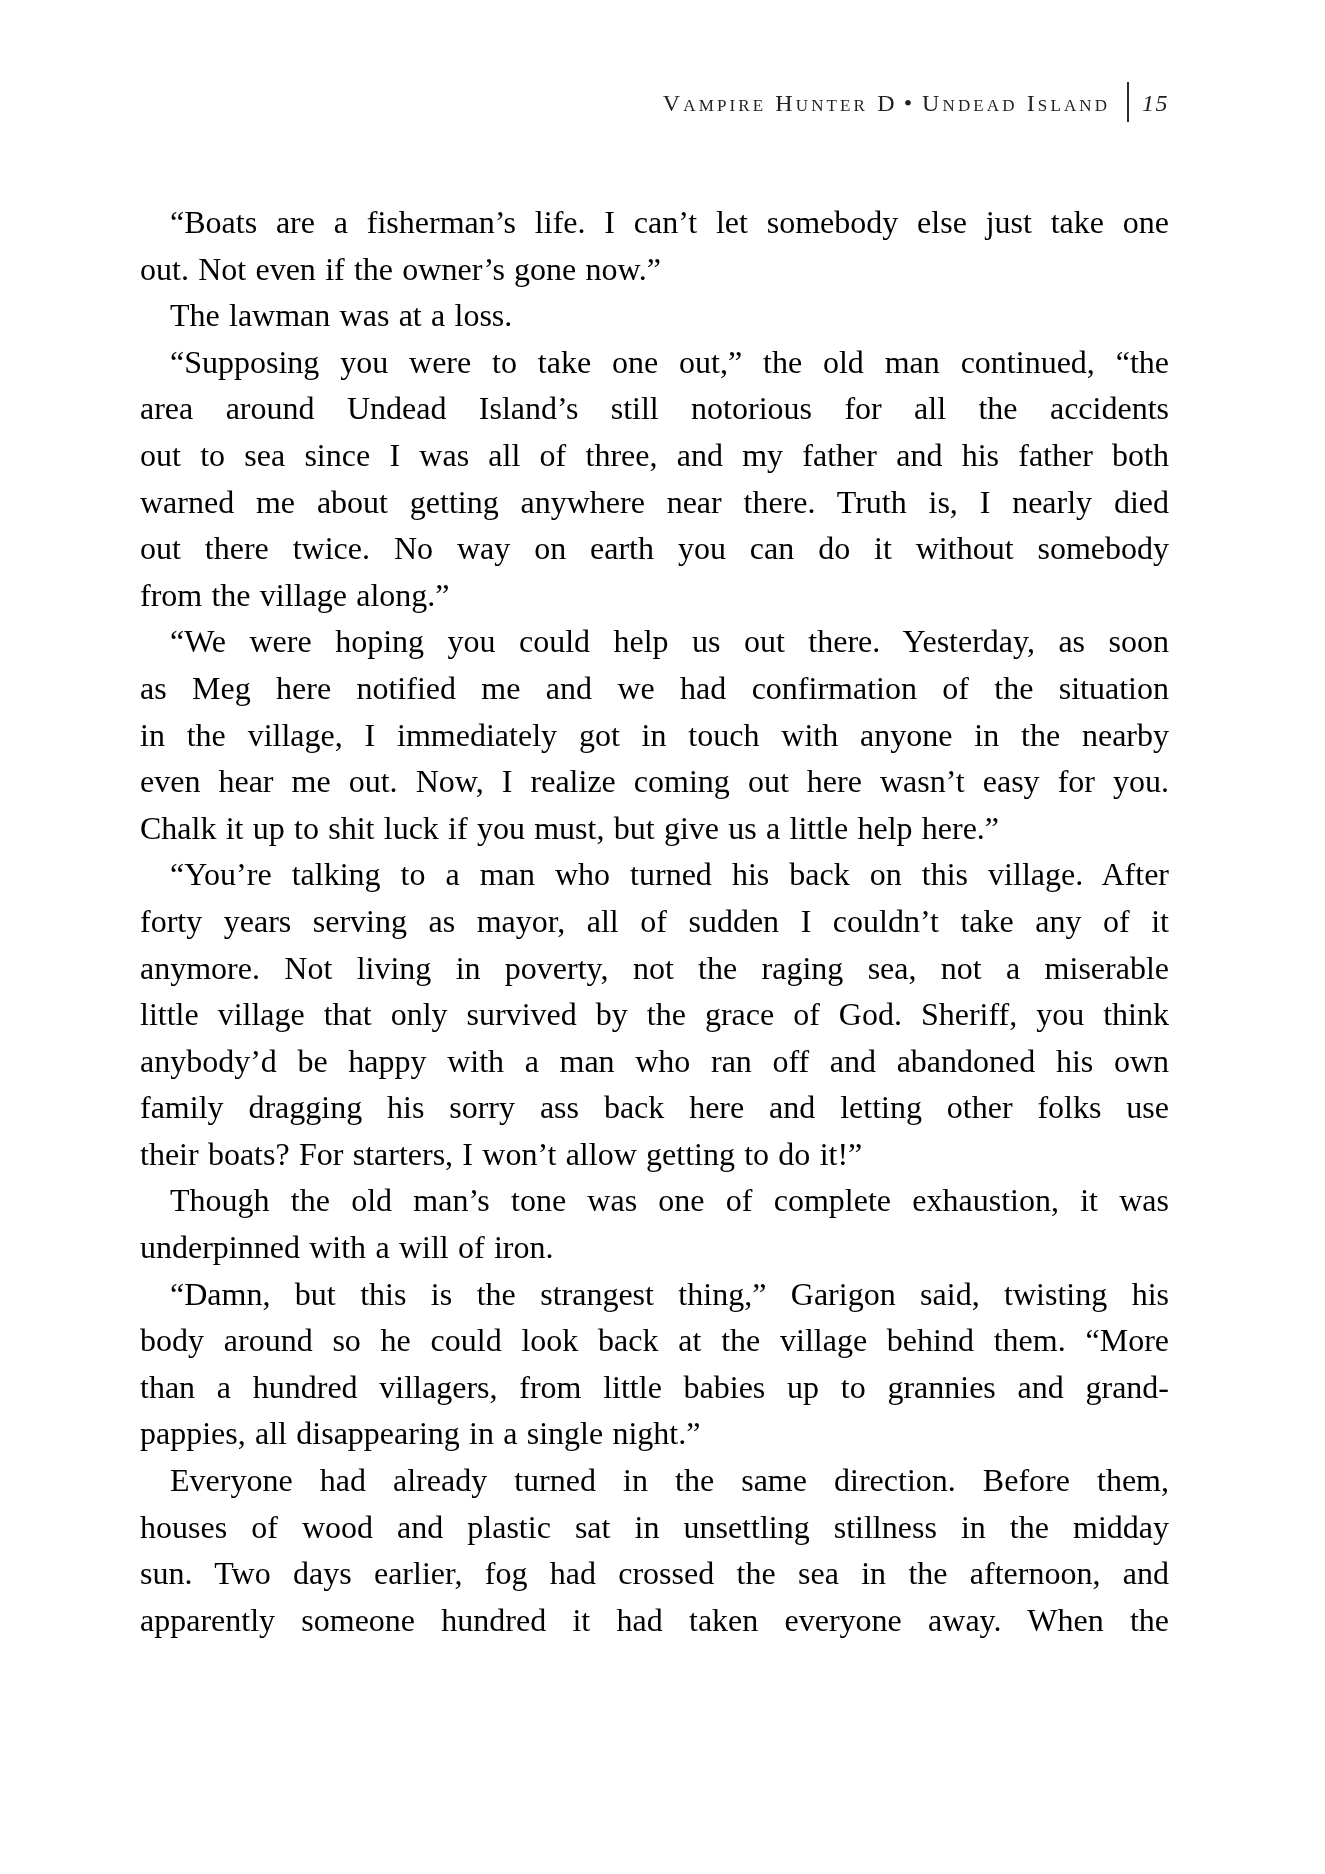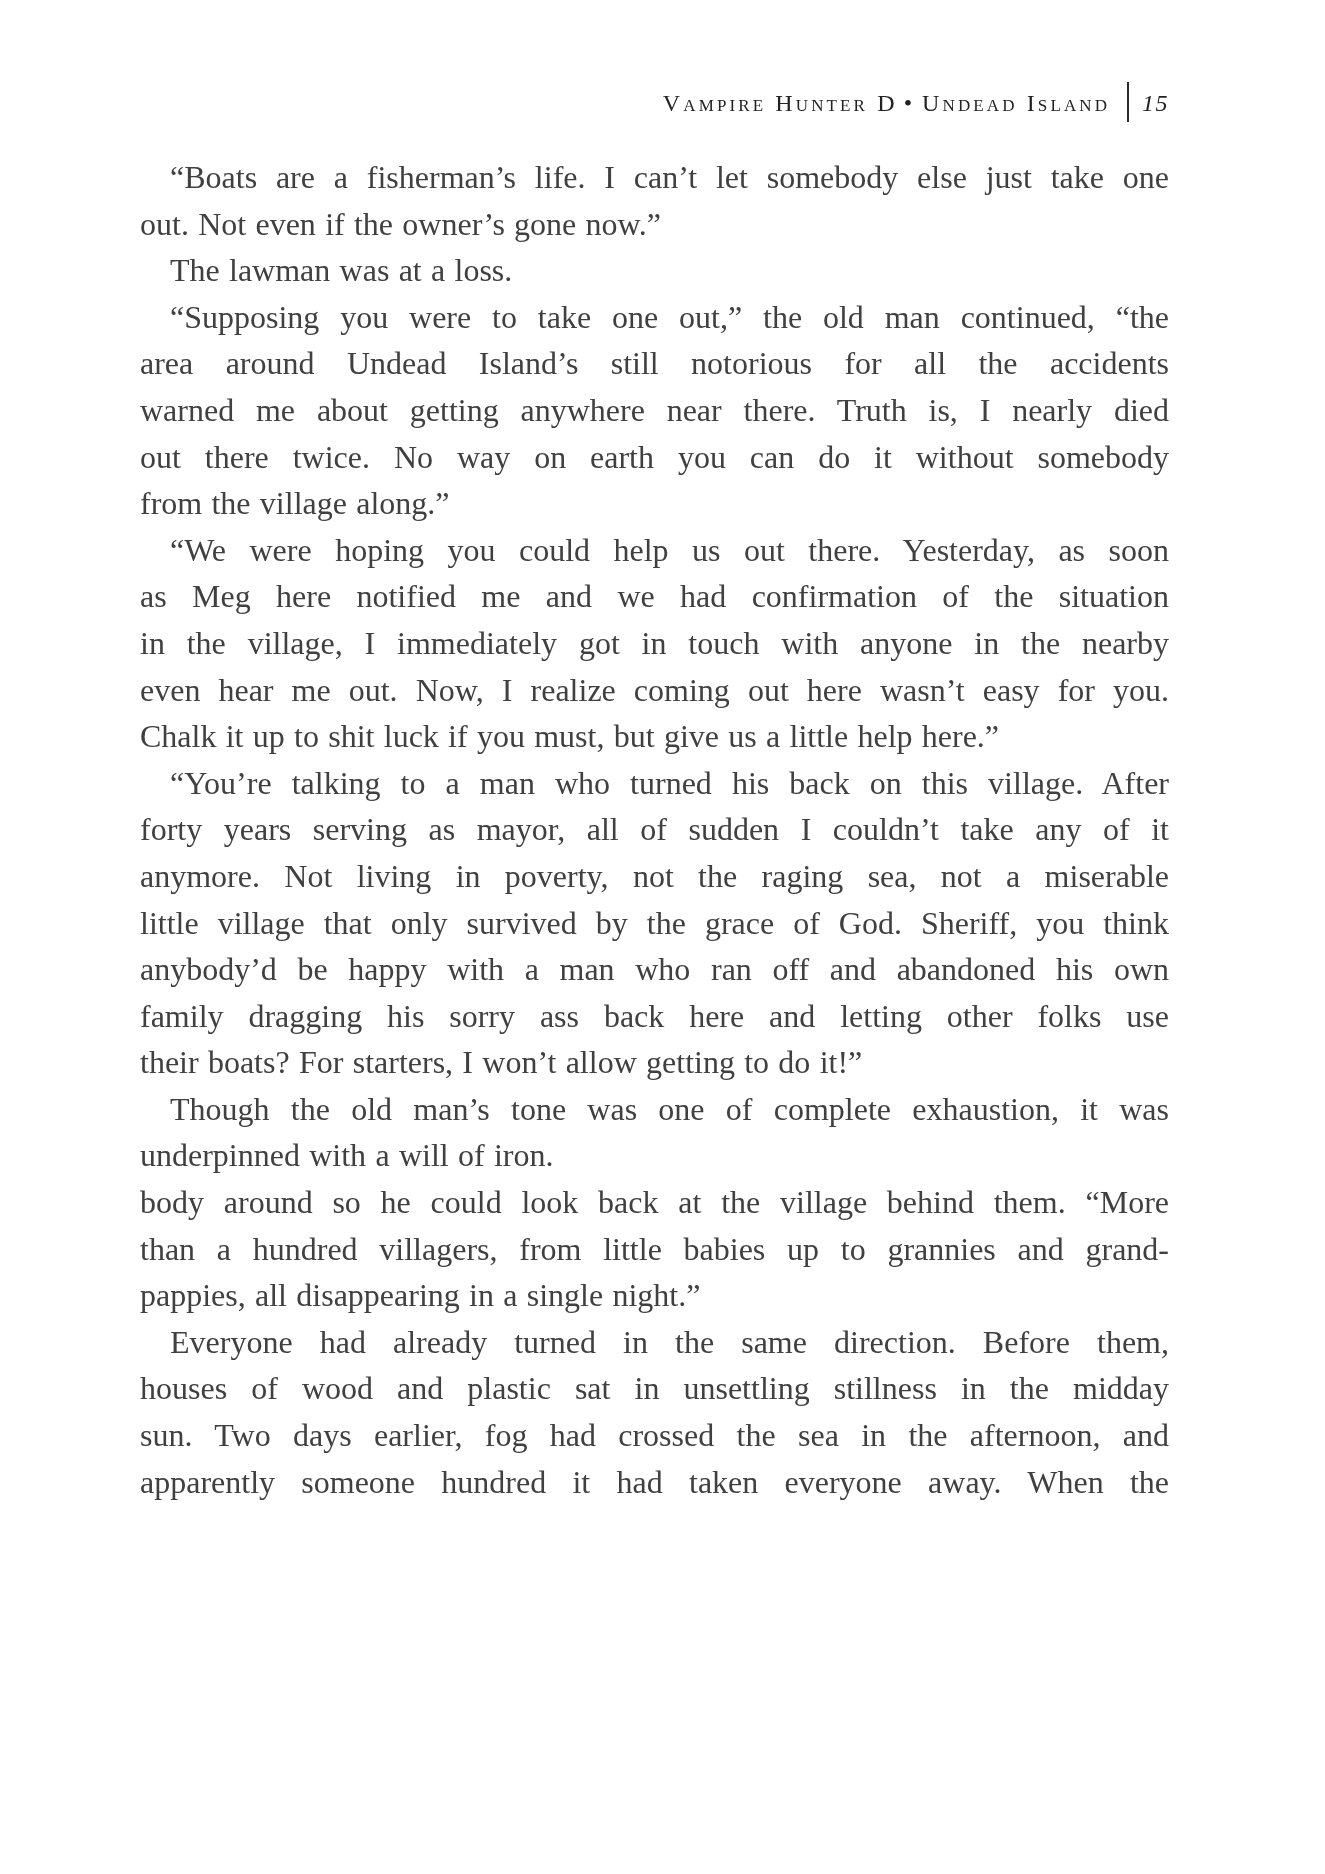--- a/index.html
+++ b/index.html
@@ -27,24 +27,24 @@
   .head-rule {
     display: inline-block;
     width: 2px;
     height: 40px;
     background: #2b2b2b;
     vertical-align: -11px;
     margin: 0 13px 0 17px;
   }
   .head-folio { letter-spacing: 0.06em; font-style: italic; }
   .text-block {
-    margin-top: 31px;
+    margin-top: 76px;
     font-size: 32px;
     line-height: 46.6px;
-    color: #404040;
+    color: #000000;
   }
   .line {
     text-align: justify;
     text-align-last: justify;
     word-spacing: 0.04em;
   }
   .line.last {
     text-align: center;
     text-align-last: left;
   }
@@ -62,20 +62,21 @@
       <div class="para">
         <div class="line first">“Boats are a fisherman’s life. I can’t let somebody else just take one</div>
         <div class="line last">out. Not even if the owner’s gone now.”</div>
       </div>
       <div class="para">
         <div class="line first last">The lawman was at a loss.</div>
       </div>
       <div class="para">
         <div class="line first">“Supposing you were to take one out,” the old man continued, “the</div>
         <div class="line">area around Undead Island’s still notorious for all the accidents</div>
+        <div class="line">out to sea since I was all of three, and my father and his father both</div>
         <div class="line">warned me about getting anywhere near there. Truth is, I nearly died</div>
         <div class="line">out there twice. No way on earth you can do it without somebody</div>
         <div class="line last">from the village along.”</div>
       </div>
       <div class="para">
         <div class="line first">“We were hoping you could help us out there. Yesterday, as soon</div>
         <div class="line">as Meg here notified me and we had confirmation of the situation</div>
         <div class="line">in the village, I immediately got in touch with anyone in the nearby</div>
         <div class="line">even hear me out. Now, I realize coming out here wasn’t easy for you.</div>
         <div class="line last">Chalk it up to shit luck if you must, but give us a little help here.”</div>
@@ -87,20 +88,21 @@
         <div class="line">little village that only survived by the grace of God. Sheriff, you think</div>
         <div class="line">anybody’d be happy with a man who ran off and abandoned his own</div>
         <div class="line">family dragging his sorry ass back here and letting other folks use</div>
         <div class="line last">their boats? For starters, I won’t allow getting to do it!”</div>
       </div>
       <div class="para">
         <div class="line first">Though the old man’s tone was one of complete exhaustion, it was</div>
         <div class="line last">underpinned with a will of iron.</div>
       </div>
       <div class="para">
+        <div class="line first">“Damn, but this is the strangest thing,” Garigon said, twisting his</div>
         <div class="line">body around so he could look back at the village behind them. “More</div>
         <div class="line">than a hundred villagers, from little babies up to grannies and grand-</div>
         <div class="line last">pappies, all disappearing in a single night.”</div>
       </div>
       <div class="para">
         <div class="line first">Everyone had already turned in the same direction. Before them,</div>
         <div class="line">houses of wood and plastic sat in unsettling stillness in the midday</div>
         <div class="line">sun. Two days earlier, fog had crossed the sea in the afternoon, and</div>
         <div class="line">apparently someone hundred it had taken everyone away. When the</div>
       </div>

